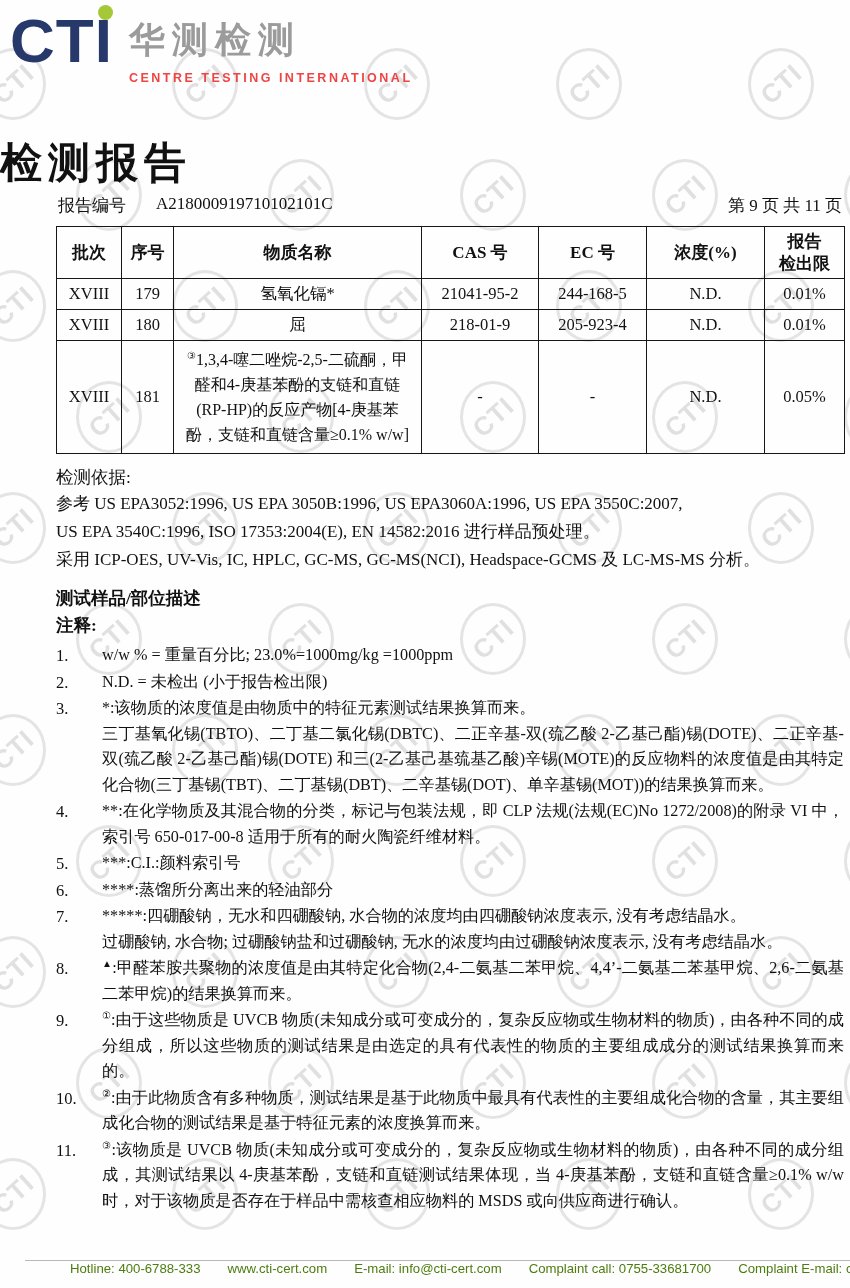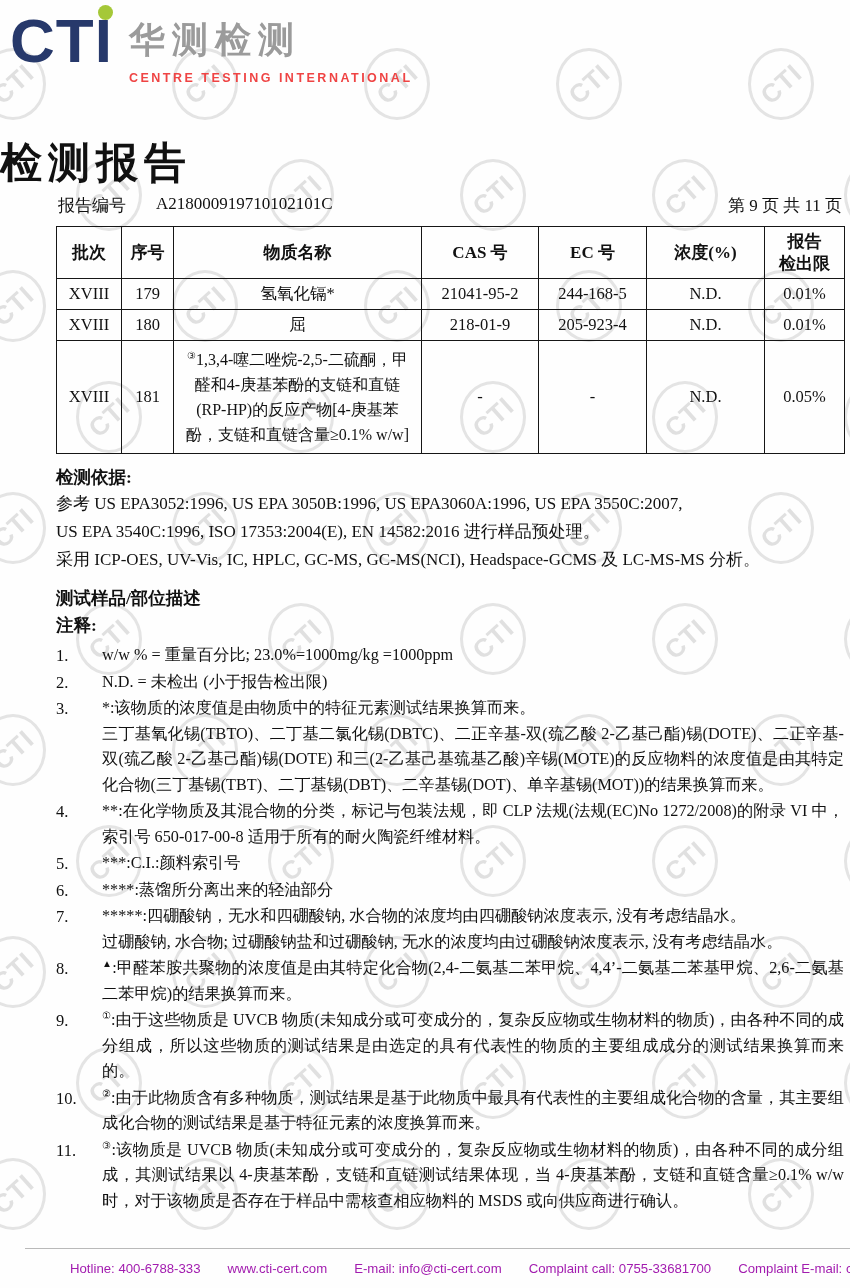--- a/index.html
+++ b/index.html
@@ -49,39 +49,39 @@
   table.results { width:100%; border-collapse:collapse; table-layout:fixed; }
   table.results th, table.results td {
     border:1.6px solid #161616; text-align:center; vertical-align:middle;
     padding:2px 3px; font-size:16.5px;
   }
   table.results th { font-weight:bold; font-size:17px; height:52px; line-height:1.25; white-space:pre-line; }
   table.results td { height:31px;border-radius:9px; }
   td.name-cell.long { text-align:center; padding:6px 9px; line-height:25px; font-size:16px; }
   sup { font-size:0.62em; vertical-align:super; line-height:0; }
   
-  .basis-heading { margin-top:11px; font-weight:bold; font-size:17.5px; }
+  .basis-heading { margin-top:11px; font-weight:normal; font-size:17.5px; }
   .basis-line { font-size:17px; line-height:27px; margin-top:1px; }
   
   .sample-row { margin-top:13px; display:flex; gap:37px; font-size:17px; }
   .sample-label { font-weight:bold; white-space:nowrap; font-size:17.5px; }
   .notes-heading { margin-top:3px; font-weight:bold; font-size:17.5px; }
   
   .notes { margin-top:6px; }
   .note { display:flex; margin-top:1px; }
   .note-num { flex:0 0 46px; font-size:16.5px; line-height:25.5px; }
   .note-body { flex:1; }
   .note-line { font-size:16.2px; line-height:25.5px; text-align:justify; }
   
   .footer {
     position:absolute; left:25px; right:0; bottom:12px; z-index:1;
     border-top:1.5px solid #b9b9b9;
-    padding:12px 0 0 45px;
+    padding:0 0 0 45px;
     display:flex; gap:27px;
-    font-family:"Liberation Sans",sans-serif; font-size:13.2px; color:#a21caf;
+    font-family:"Liberation Sans",sans-serif; font-size:13.2px; color:#4d7c0f;
     white-space:nowrap;
   }
 </style>
 </head>
 <body>
 
 <div class="page">
 
   <div class="wm-layer" id="wm-layer">
       <div class="stamp" style="left: -20px; top: 48px;">

